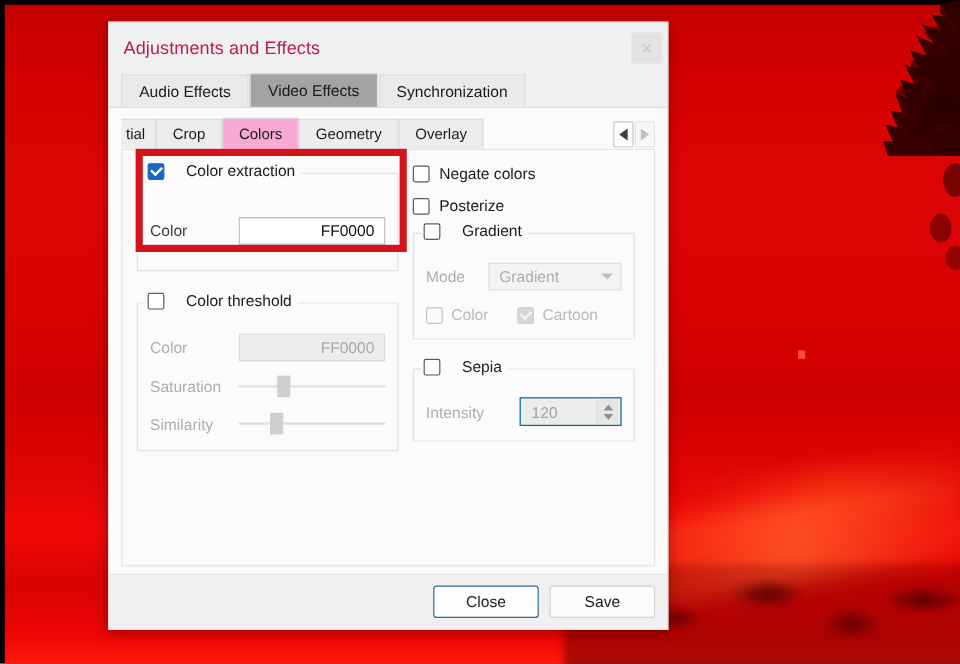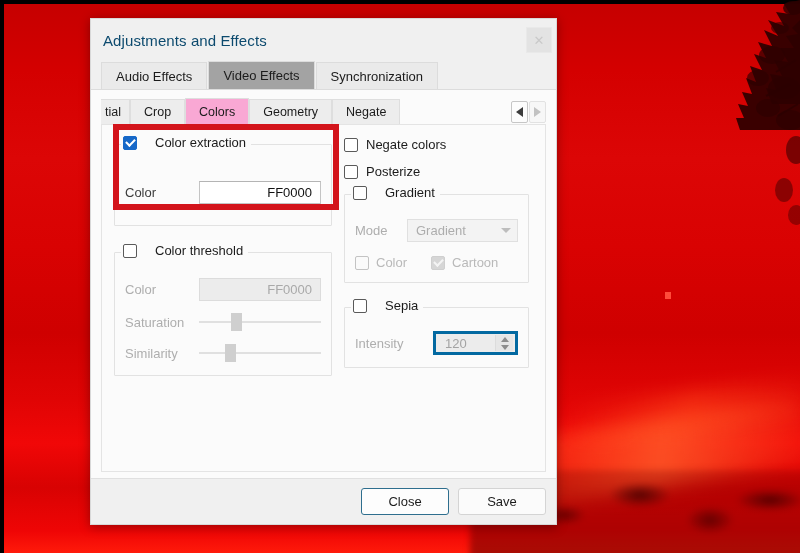--- a/index.html
+++ b/index.html
@@ -81,21 +81,21 @@
 
   
   #titlebar {
     height: 42px; flex: 0 0 42px;
     background: #f0f0f0;
     position: relative;
     display: flex; align-items: center;
   }
   #dialog-title {
     margin-left: 12px;
-    font-size: 15px; color: #0c4a6e;
+    font-size: 15px; color: #be185d;
     letter-spacing: 0.1px;
   }
   #close-button {
     position: absolute; right: 4px; top: 8px;
     width: 26px; height: 26px;
     background: #e3e3e3;
     border: 1px solid #e9e9e9;
     display:flex; align-items:center; justify-content:center;
     color: #c9c9c9; font-size: 13px; line-height: 1;
     cursor: pointer;
@@ -296,21 +296,21 @@
   }
   .caret {
     width:0;height:0;
     border-left:5px solid transparent;border-right:5px solid transparent;
     border-top:5px solid #bdbdbd;
   }
 
   
   .spin {
     flex: 1 1 auto; height: 24px;
-    background: #ececec; border: 3px solid #0369a1;
+    background: #ececec; border: 1px solid #0369a1;
     display:flex; align-items:center;
     padding-left: 9px;
     font-size: 13px; color: #a3a3a3;
     position: relative;
     cursor: text;
   }
   .spin-btns {
     position:absolute; right:2px; top: 1px; bottom: 1px;
     width: 18px;
     display:flex; flex-direction:column; align-items:center; justify-content:center; gap:3px;
@@ -399,21 +399,21 @@
     <div class="tab">Synchronization</div>
   </div>
 
   <div id="body-panel">
 
     <div id="subtabstrip">
       <div class="subtab clipped">tial</div>
       <div class="subtab">Crop</div>
       <div class="subtab active">Colors</div>
       <div class="subtab">Geometry</div>
-      <div class="subtab">Negate</div>
+      <div class="subtab">Overlay</div>
       <div id="subtab-nav">
         <div class="nav-btn">
           <span class="tri-l"></span>
         </div>
         <div class="nav-btn disabled">
           <span class="tri-r"></span>
         </div>
       </div>
     </div>
 

